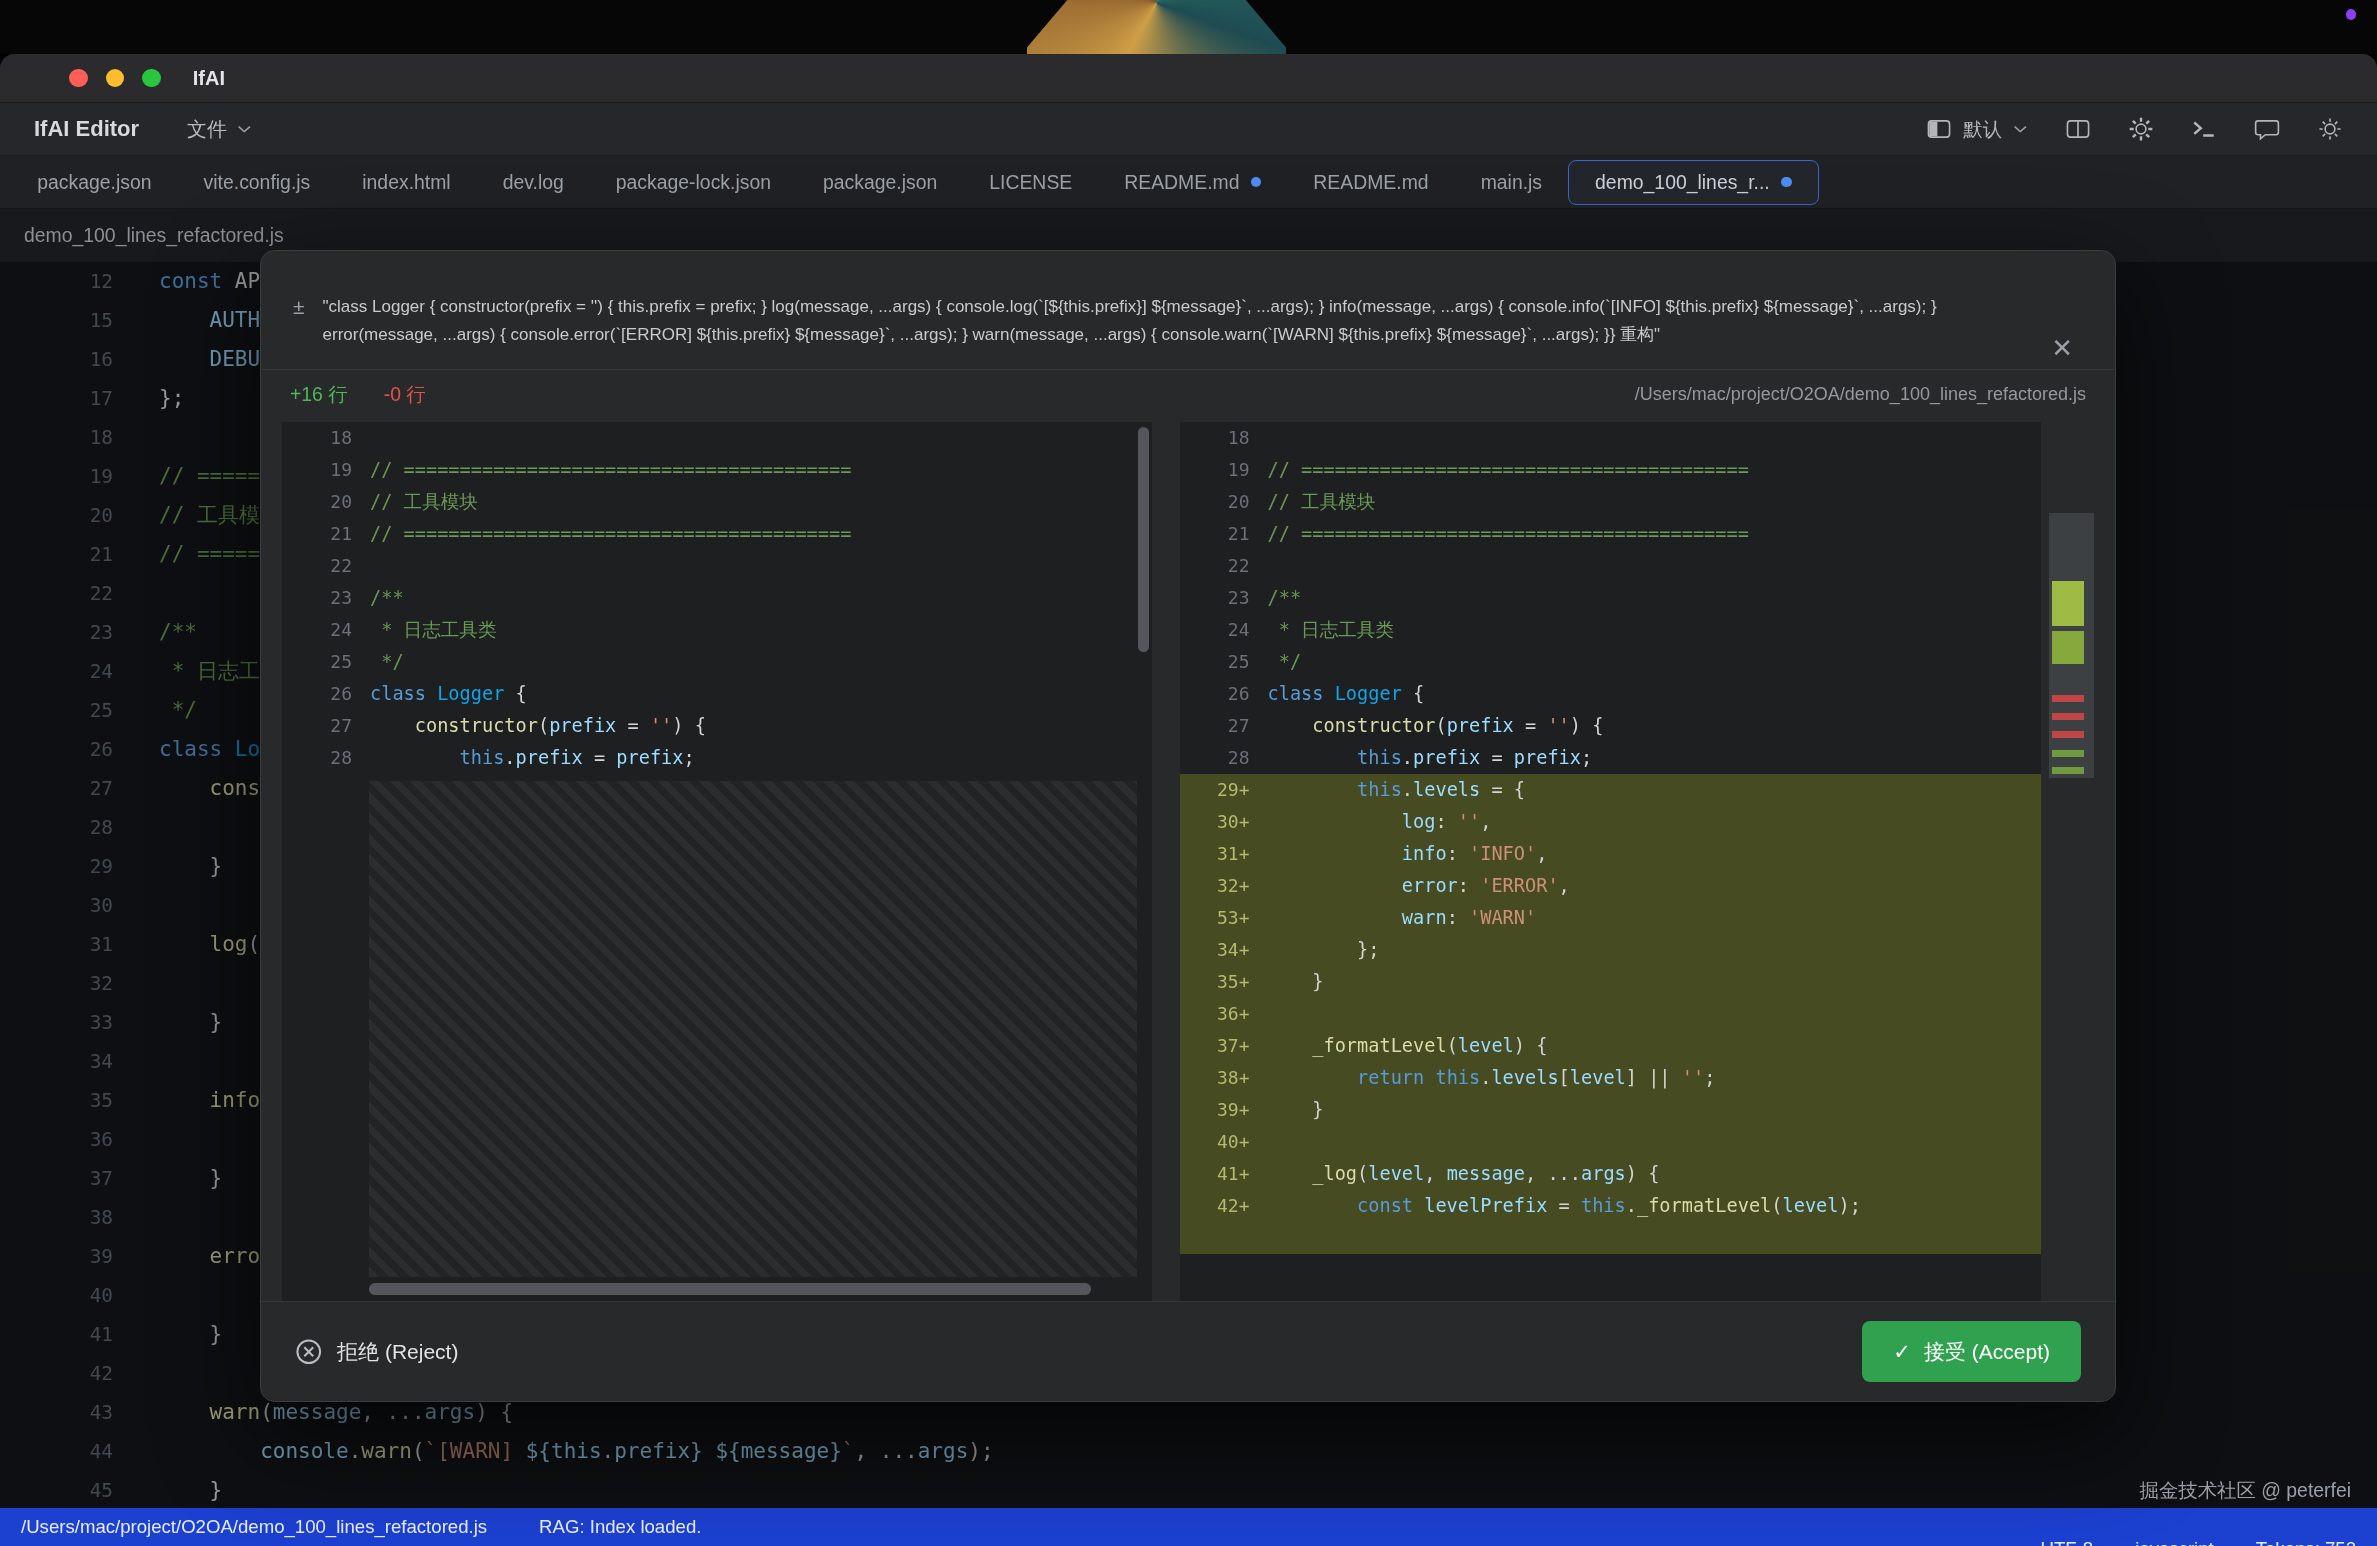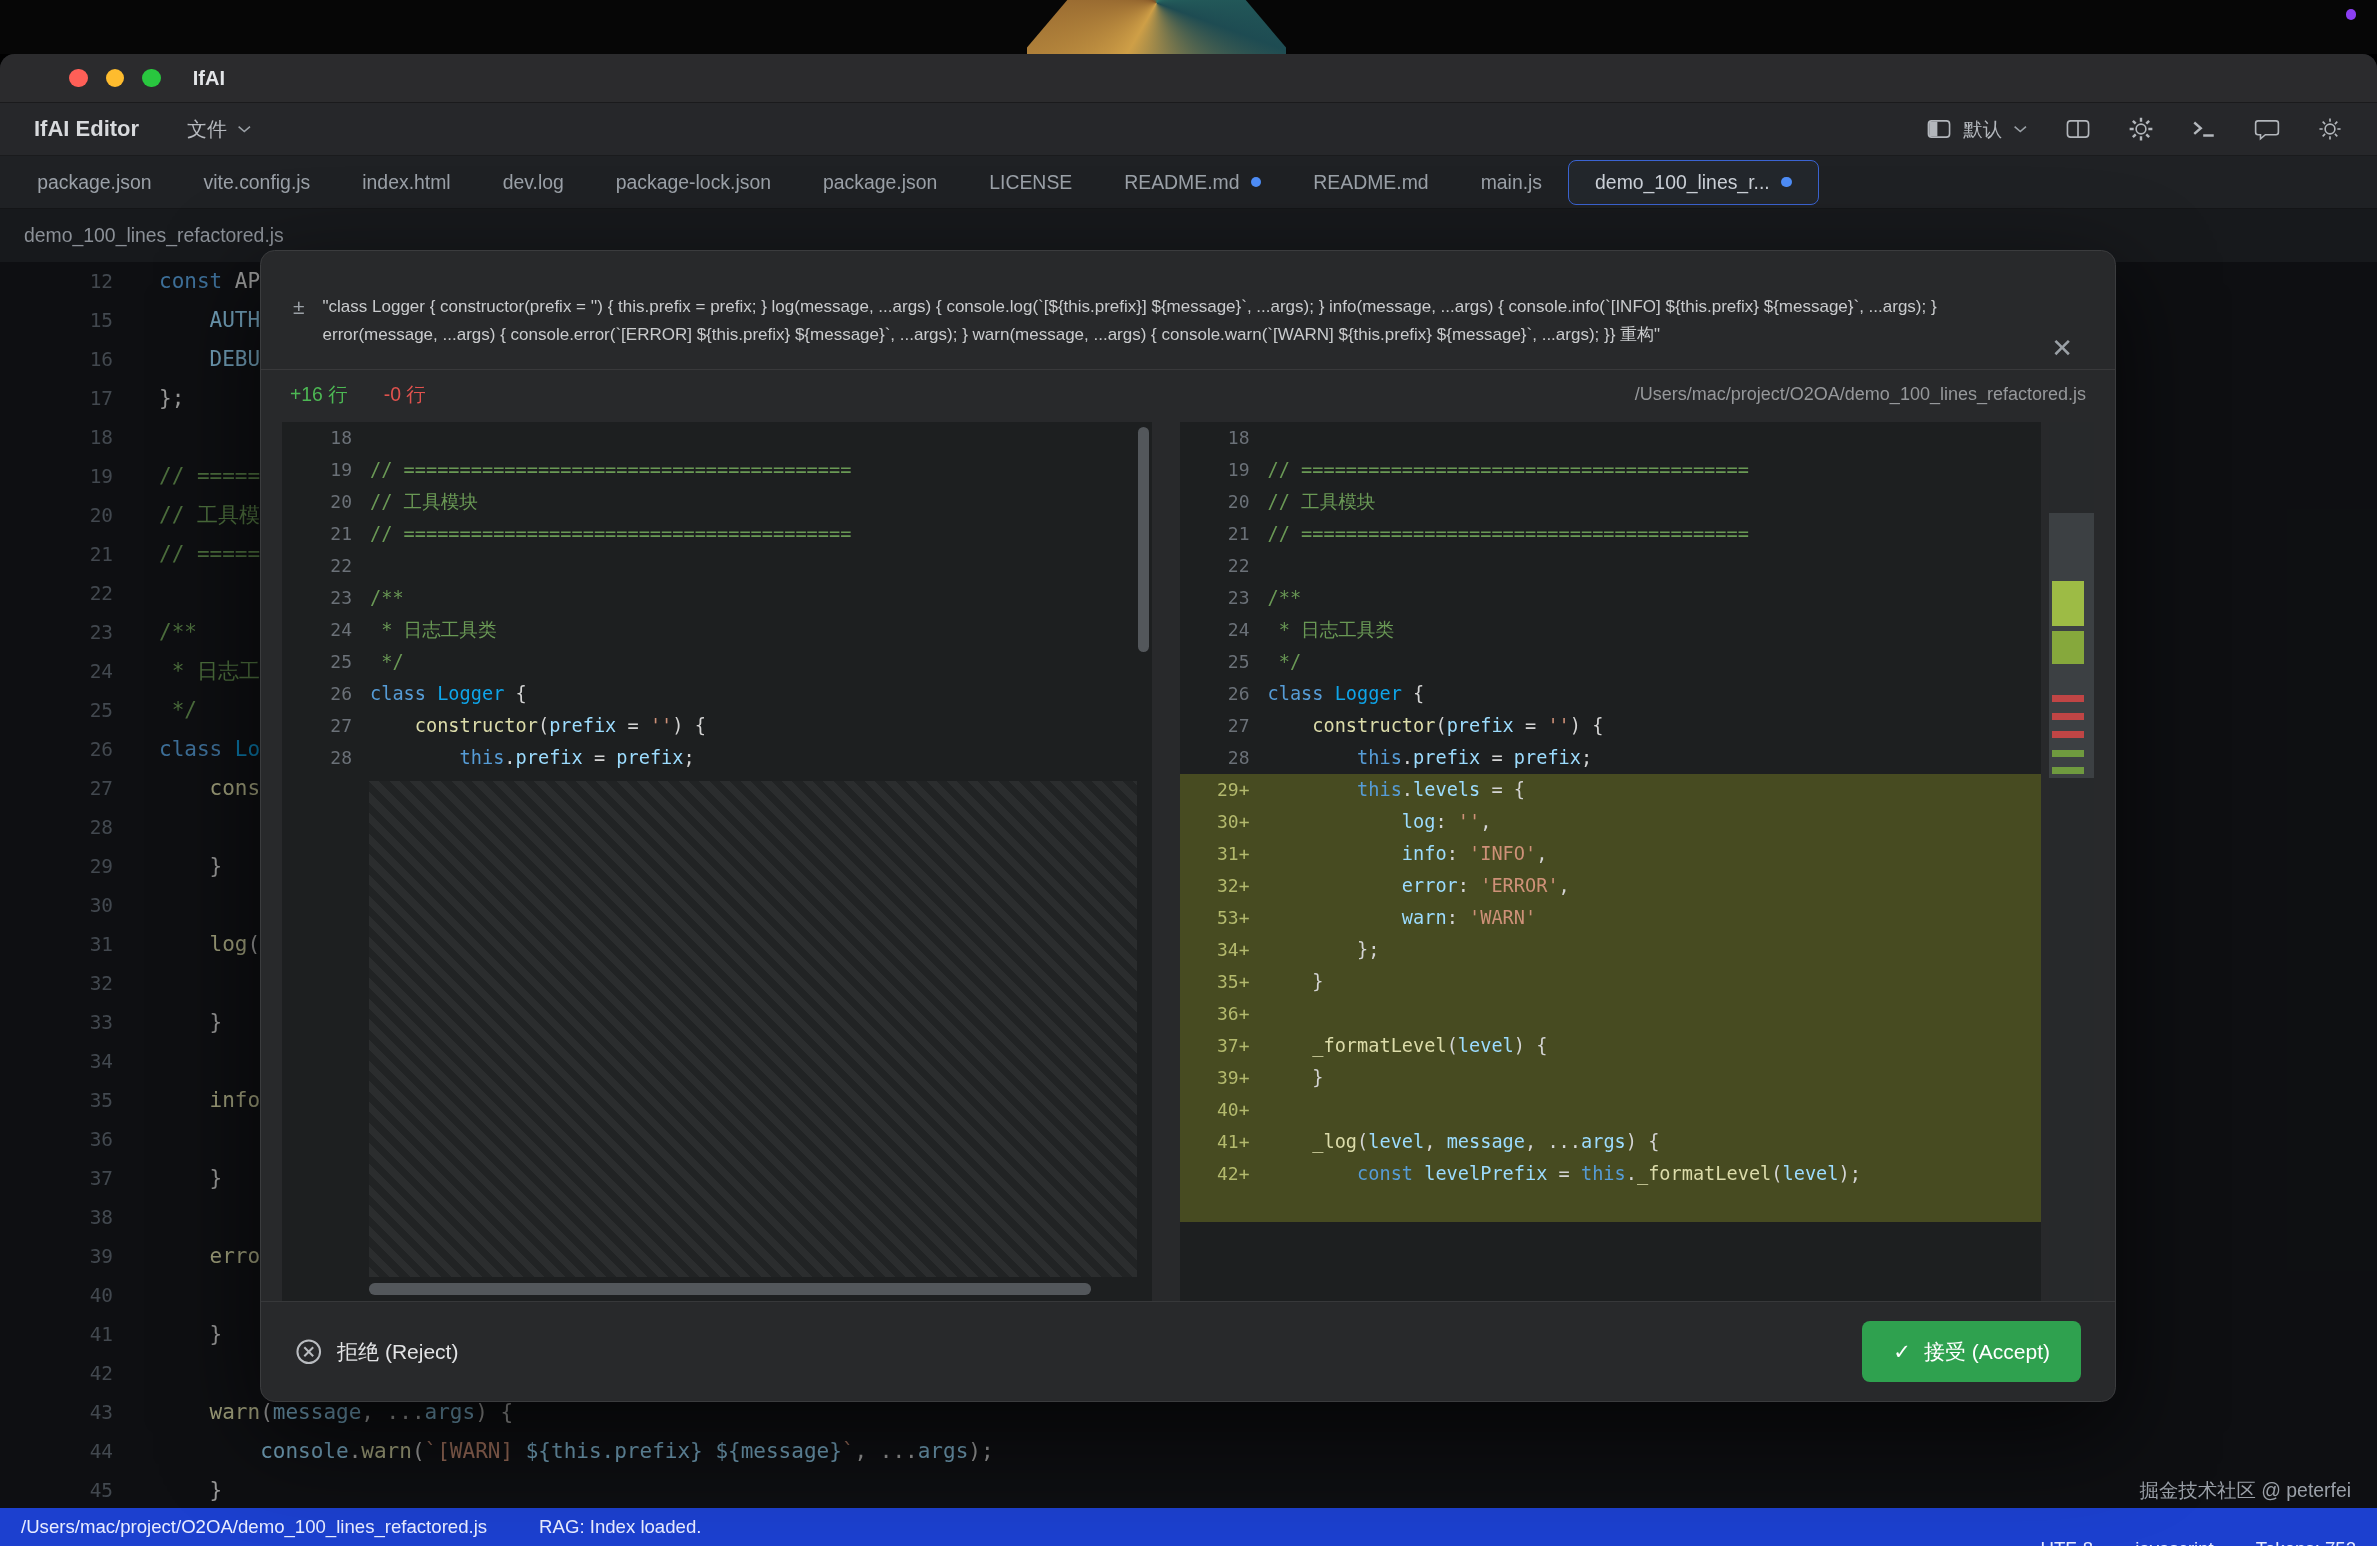--- a/index.html
+++ b/index.html
@@ -530,20 +530,24 @@
             </div>
             <div class="drow add">
               <span class="dg">36+</span>
               <span class="dc"></span>
             </div>
             <div class="drow add">
               <span class="dg">37+</span>
               <span class="dc"><span class="tk-pl">    </span><span class="tk-fn">_formatLevel</span><span class="tk-pl">(</span><span class="tk-var">level</span><span class="tk-pl">) {</span></span>
             </div>
             <div class="drow add">
+              <span class="dg">38+</span>
+              <span class="dc"><span class="tk-pl">        </span><span class="tk-kw">return </span><span class="tk-kw">this</span><span class="tk-pl">.</span><span class="tk-var">levels</span><span class="tk-pl">[</span><span class="tk-var">level</span><span class="tk-pl">] || </span><span class="tk-str">''</span><span class="tk-pl">;</span></span>
+            </div>
+            <div class="drow add">
               <span class="dg">39+</span>
               <span class="dc"><span class="tk-pl">    }</span></span>
             </div>
             <div class="drow add">
               <span class="dg">40+</span>
               <span class="dc"></span>
             </div>
             <div class="drow add">
               <span class="dg">41+</span>
               <span class="dc"><span class="tk-pl">    </span><span class="tk-fn">_log</span><span class="tk-pl">(</span><span class="tk-var">level</span><span class="tk-pl">, </span><span class="tk-var">message</span><span class="tk-pl">, ...</span><span class="tk-var">args</span><span class="tk-pl">) {</span></span>

